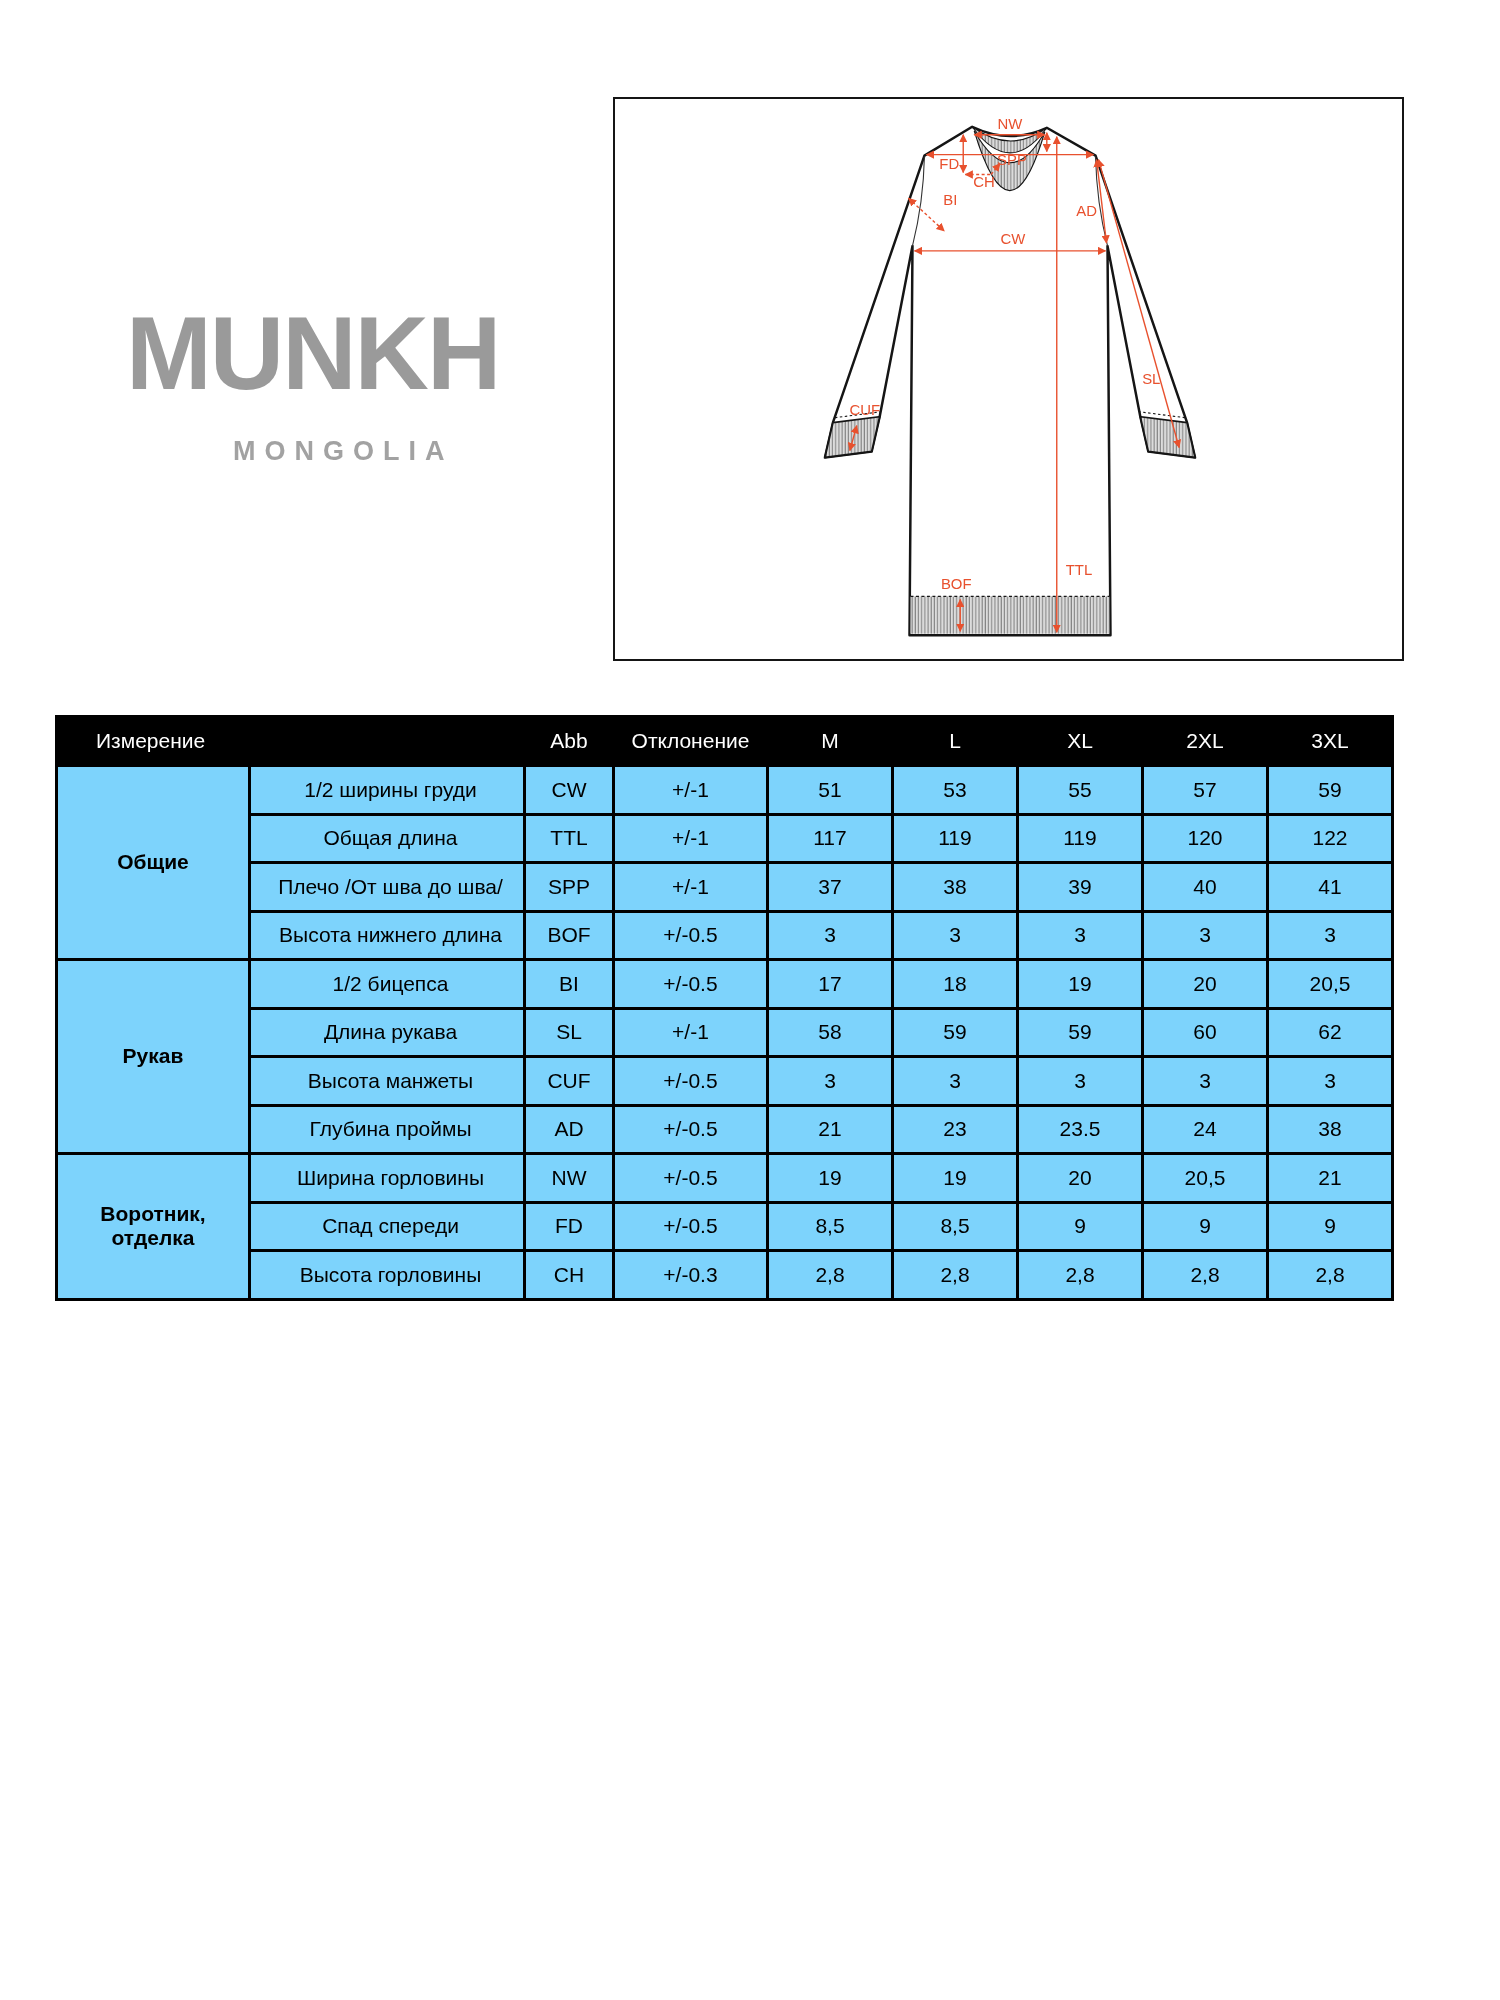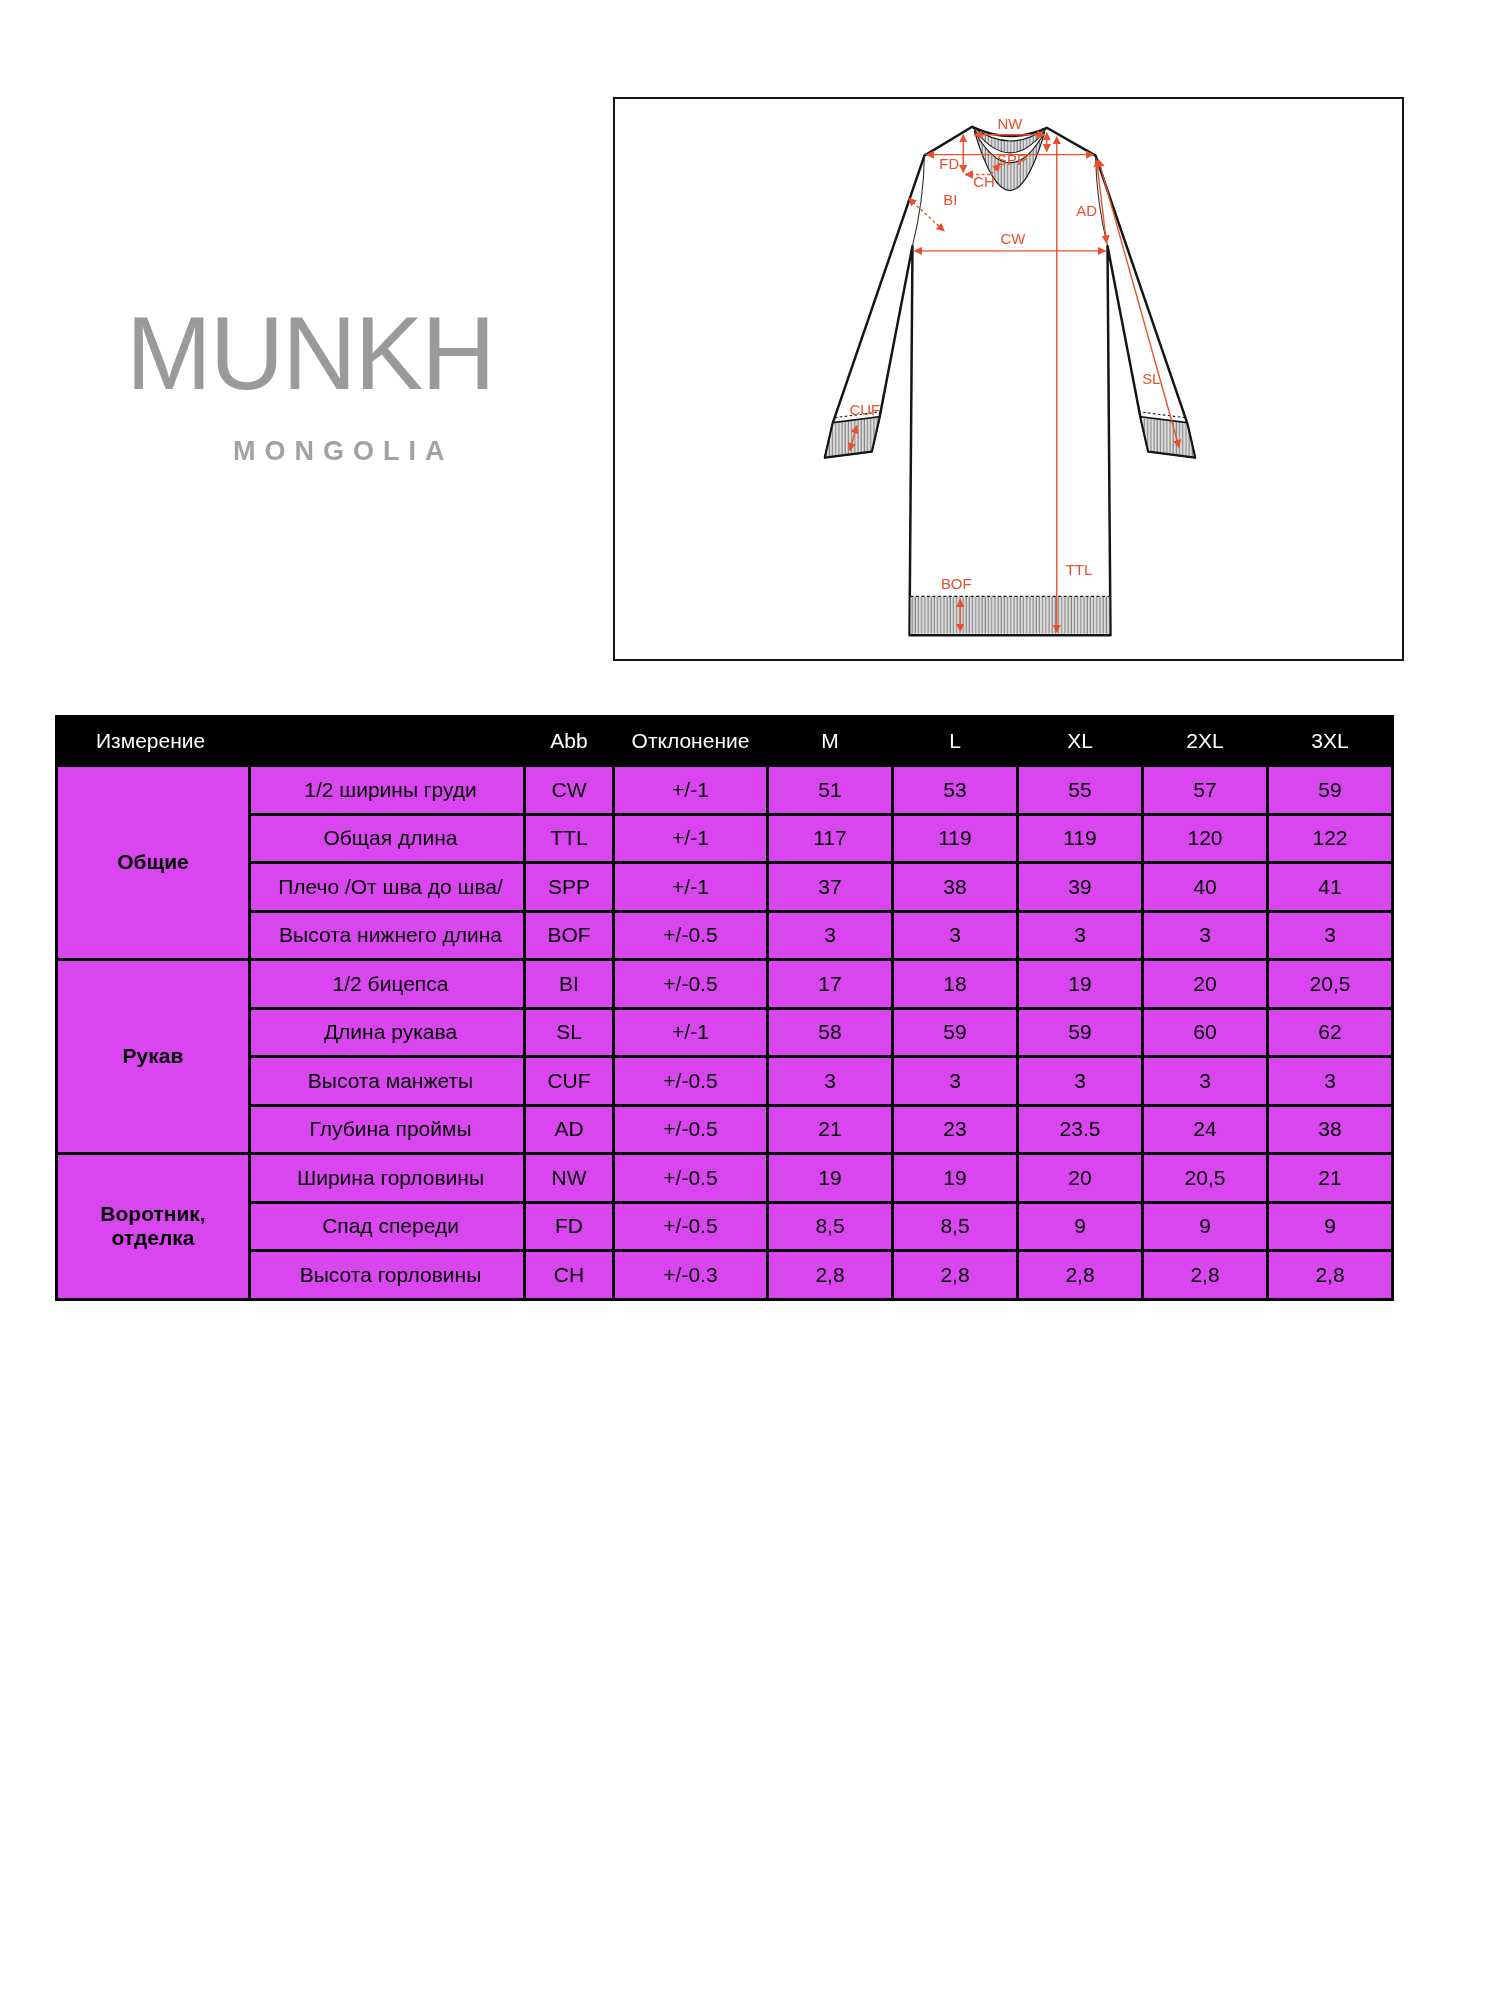--- a/index.html
+++ b/index.html
@@ -1,33 +1,33 @@
 <!DOCTYPE html>
 <html><head>
 <meta charset="utf-8">
 <style>
   html,body{margin:0;padding:0;background:#fff;}
   .page{position:relative;width:1500px;height:2000px;background:#fff;overflow:hidden;
         font-family:"Liberation Sans",sans-serif;color:#000;}
 
   
   .logo{position:absolute;left:126px;top:302px;font-size:103px;line-height:1;
-        letter-spacing:-2px;font-weight:400;color:#9a9a9a;}
+        letter-spacing:-2px;font-weight:700;color:#9a9a9a;}
   .logo-sub{position:absolute;left:233px;top:438px;font-size:27px;line-height:1;
         letter-spacing:9px;color:#a2a2a2;font-weight:700;}
 
   
   .diagram-box{position:absolute;left:613px;top:97px;width:787px;height:560px;
         border:2px solid #151515;background:#fff;}
   .diagram-box svg{display:block;width:100%;height:100%;}
   .mlabel{font-family:"Liberation Sans",sans-serif;font-size:15px;fill:#e8512e;}
 
   
   table.size-table{position:absolute;left:55px;top:715px;border-collapse:collapse;
-        table-layout:fixed;background:#d946ef;}
+        table-layout:fixed;background:#7dd3fc;}
   .size-table th,.size-table td{border:3px solid #000;font-size:21px;font-weight:400;
         text-align:center;vertical-align:middle;padding:0;overflow:hidden;}
   .size-table thead th{background:#000;color:#fff;height:46px;}
   .size-table tbody td{height:45.5px;}
   .th-measure{text-align:left !important;padding-left:38px !important;}
   .cell-name{text-align:right;padding-left:7px !important;}
   .cell-group span{display:inline-block;max-width:150px;line-height:1.15;font-weight:bold;}
 </style>
 </head>
 <body>

